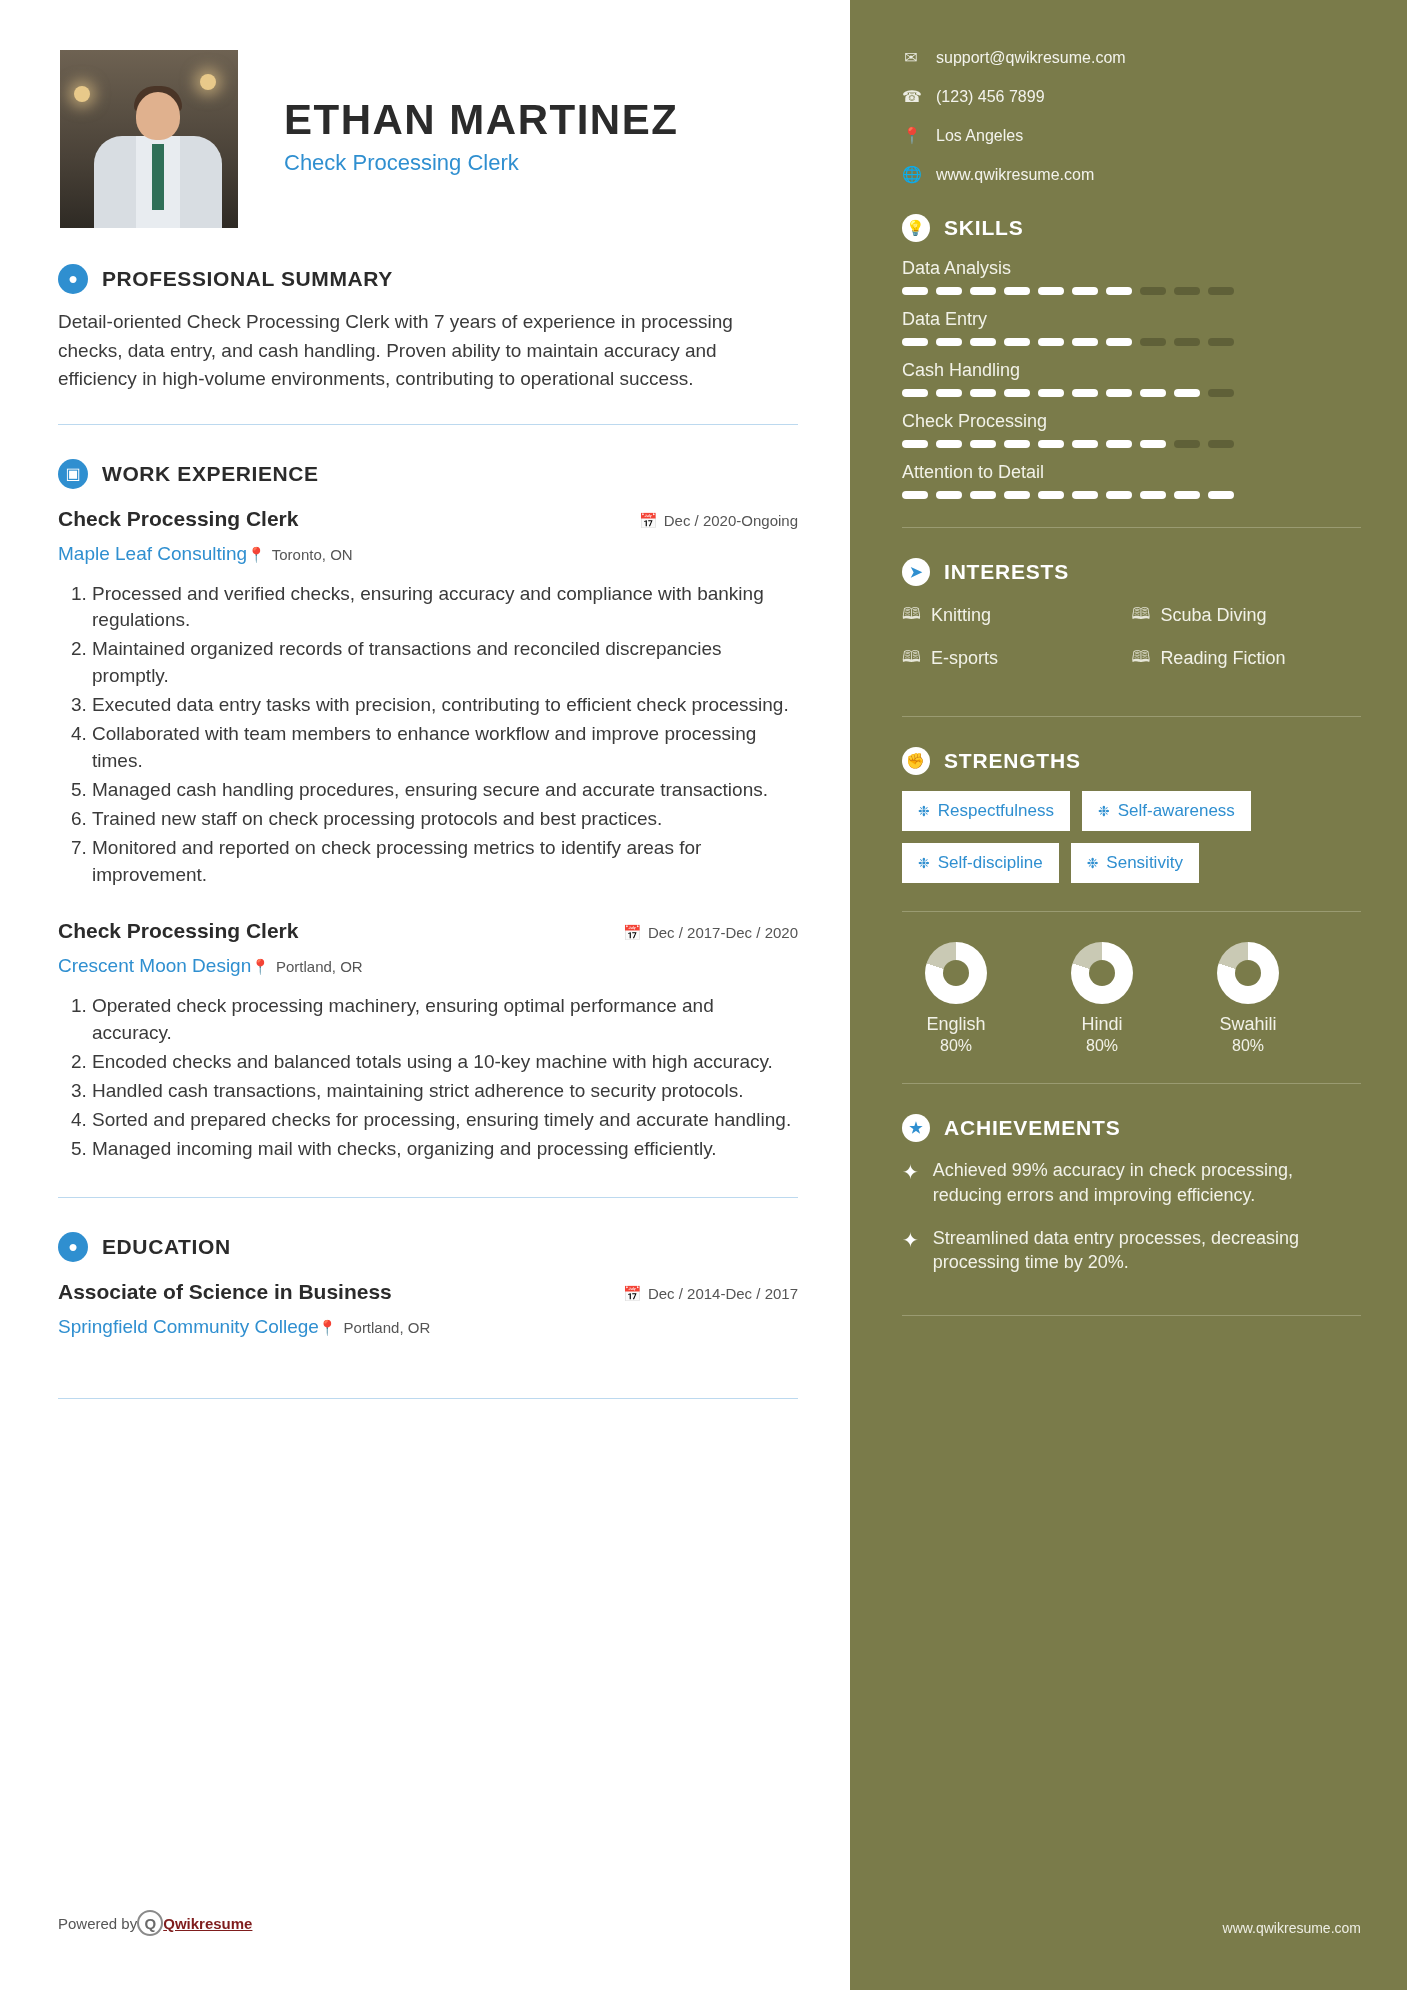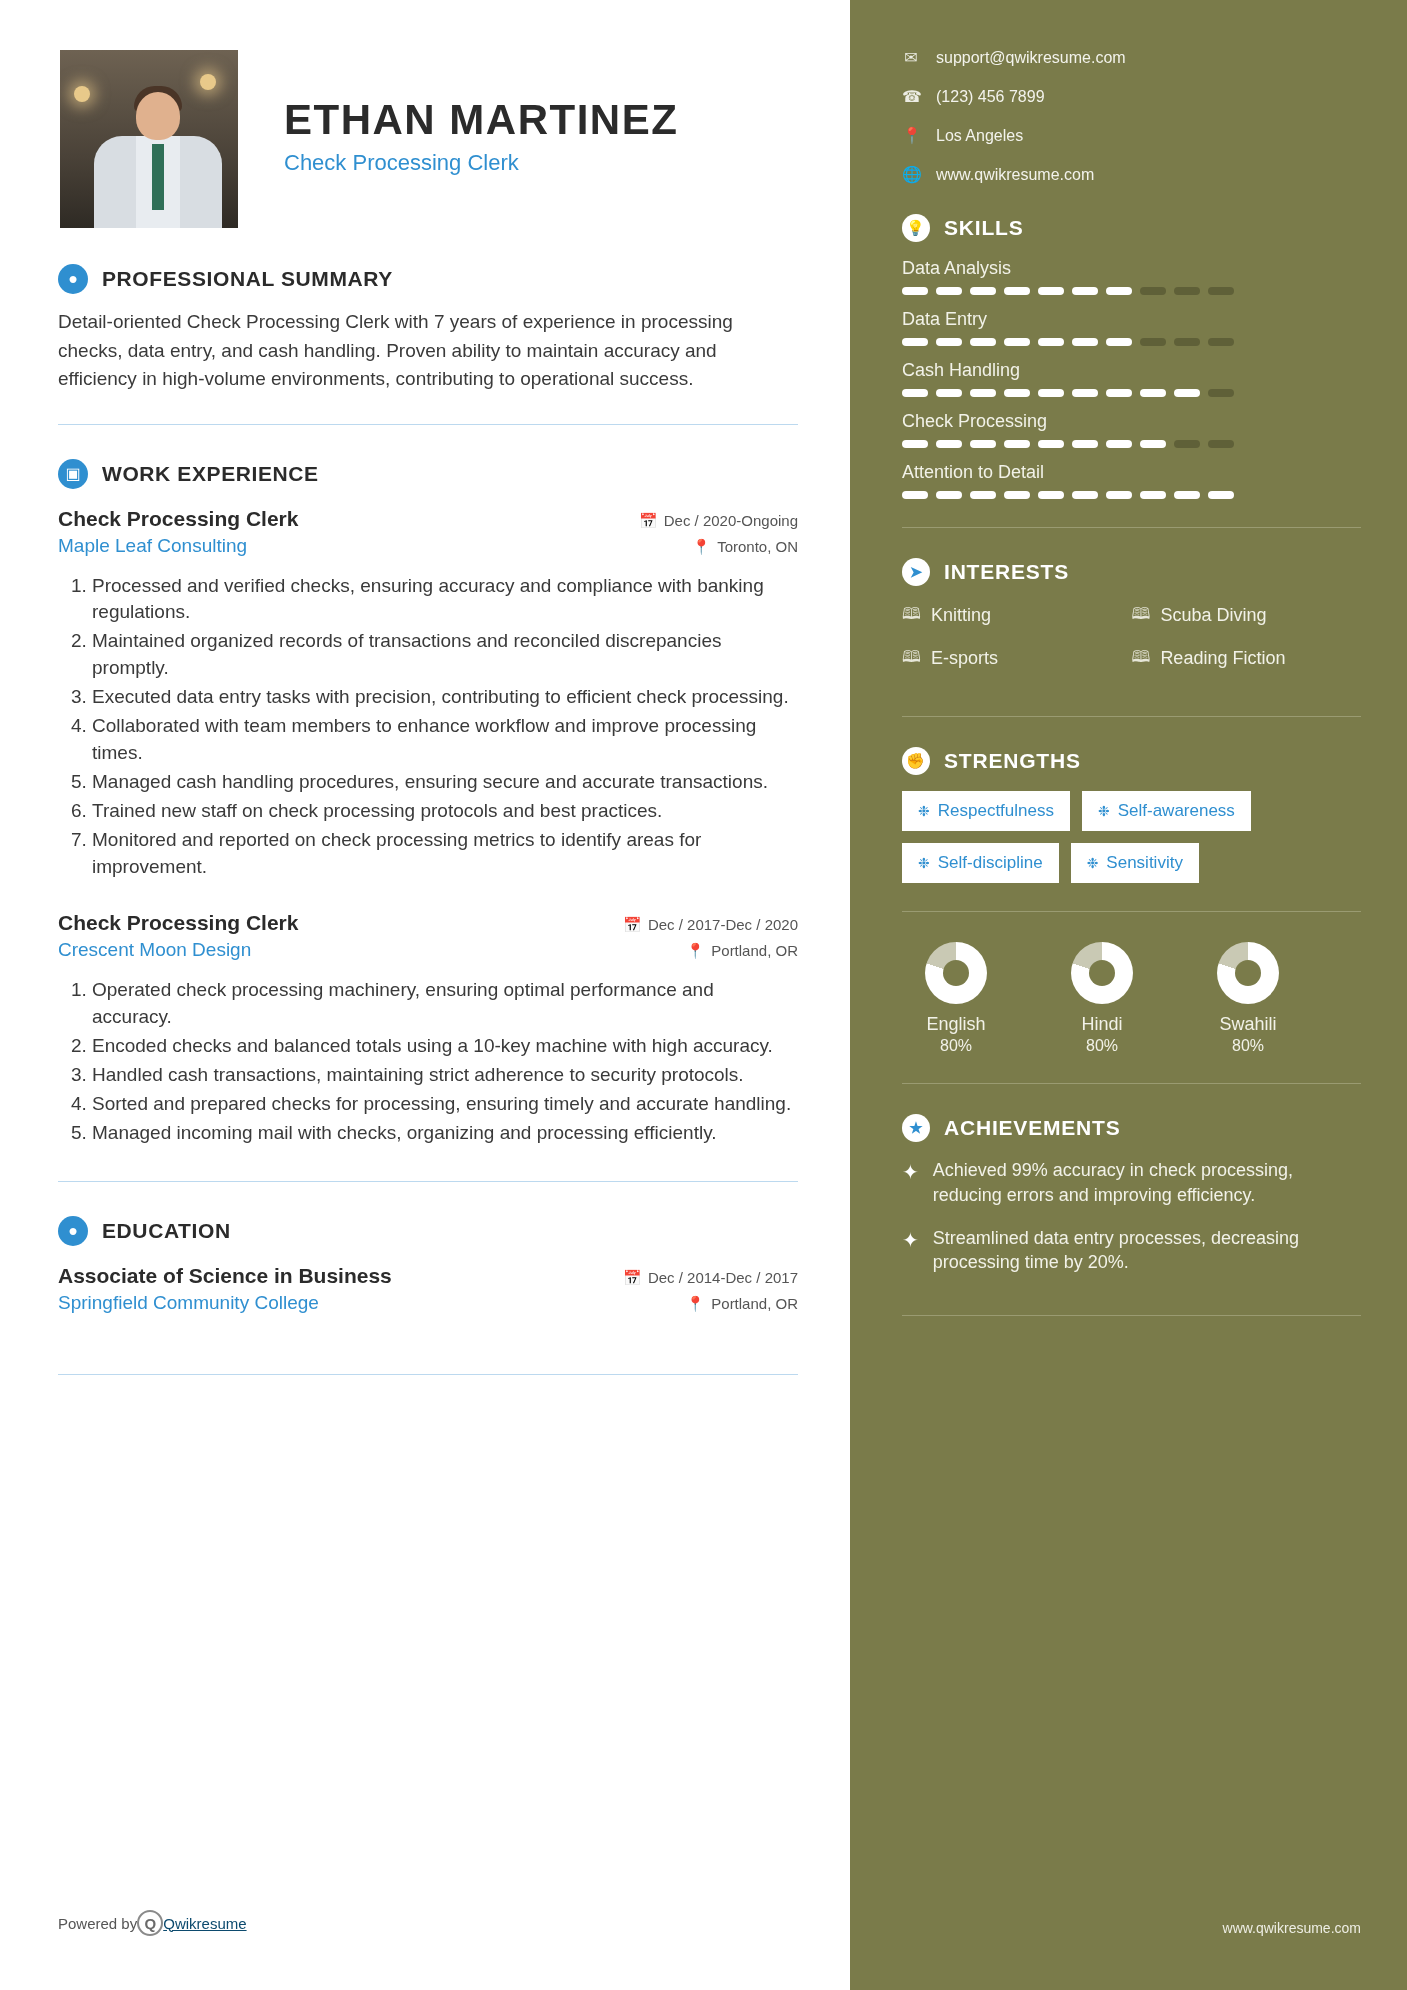--- a/index.html
+++ b/index.html
@@ -57,39 +57,39 @@
   .summary-text { font-size: 19px; line-height: 1.5; color: #3a3a3a; margin-top: 14px; }
 
   .divider { height: 1px; background: #bcd9ef; margin: 30px 0 0; }
 
   .job { margin-top: 18px; }
   .job-row { display: flex; justify-content: space-between; align-items: baseline; }
   .job-pos { font-size: 21px; font-weight: 700; color: #2b2b2b; }
   .job-meta { font-size: 15px; color: #555; white-space: nowrap; }
   .job-meta .gi { color: #777; margin-right: 6px; }
   .job-org { font-size: 19px; color: #2f8fd0; }
-  .job-row2 { display: flex; justify-content: space-between; align-items: baseline; margin-top: 4px; }
+  .job-row2 { display: flex; justify-content: flex-start; align-items: baseline; margin-top: 12px; }
 
   ol.bullets { margin: 16px 0 0; padding-left: 34px; }
   ol.bullets li { font-size: 19px; line-height: 1.42; color: #3a3a3a; margin-bottom: 2px; }
 
   .edu-desc { font-size: 19px; line-height: 1.45; color: #3a3a3a; margin-top: 8px; }
 
   .footer {
     position: absolute; left: 58px; right: 52px; bottom: 54px;
     display: flex; align-items: center; 
     font-size: 15px; color: #555;
   }
   .q-logo {
     width: 26px; height: 26px; border-radius: 50%;
     border: 2px solid #8a8a8a; color: #6a6a6a;
     display: flex; align-items: center; justify-content: center;
     font-size: 15px; font-weight: 700;
   }
-  .q-name { color: #0c4a6e; text-decoration: underline; }
+  .q-name { color: #7f1d1d; text-decoration: underline; font-weight: bold; }
 
   
   .right {
     width: 557px;
     background: #7a7b4a;
     color: #ffffff;
     padding: 48px 46px 0 52px;
     position: relative;
   }
   .contact-line {

